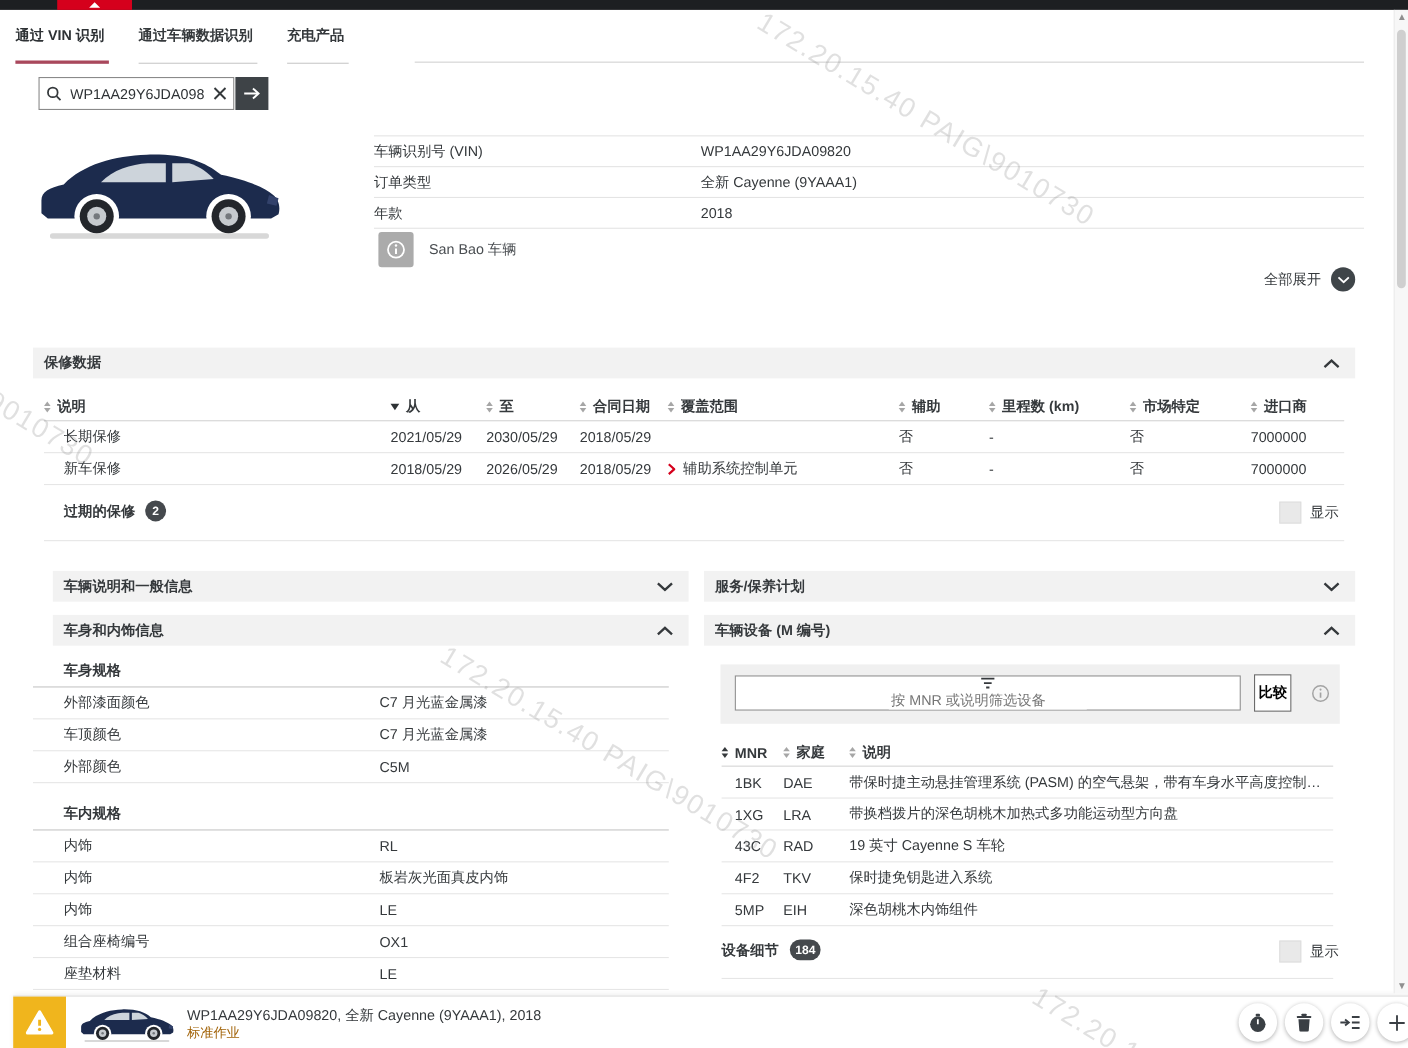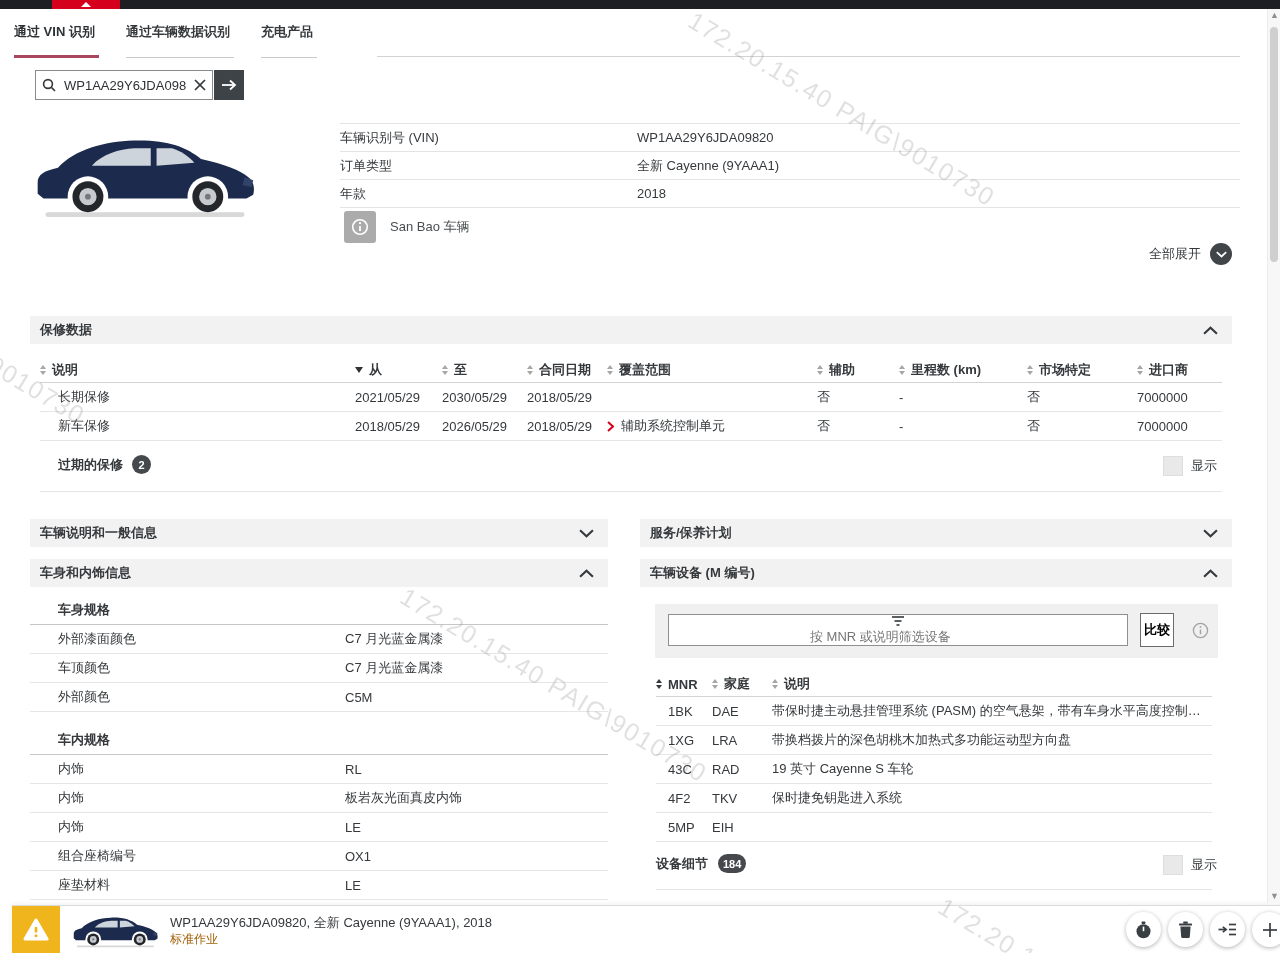--- a/index.html
+++ b/index.html
@@ -33,21 +33,21 @@
   .vrow .lab{width:297px;}
   .vnote{position:absolute;left:344px;top:211px;display:flex;align-items:center;gap:14px;color:#4a4e52;}
   .vnote-ic{width:32px;height:32px;border-radius:3px;background:#ababab;display:flex;align-items:center;justify-content:center;}
   .expandall{position:absolute;top:243px;right:48px;display:flex;align-items:center;gap:9px;cursor:pointer;}
   .circlebtn{width:22px;height:22px;border-radius:50%;background:#3f4549;display:flex;align-items:center;justify-content:center;}
 
   
   .secbar{position:absolute;height:28px;background:#f2f2f2;display:flex;align-items:center;justify-content:space-between;
           padding:0 14px 0 10px;font-weight:bold;cursor:pointer;box-sizing:border-box;}
   .sec-full{left:30px;width:1202px;}
-  .sec-left{left:30px;width:578px;text-align:center;}
+  .sec-left{left:48px;width:578px;text-align:center;}
   .sec-right{left:640px;width:592px;}
 
   
   .sort{display:inline-flex;flex-direction:column;gap:2px;margin-right:6px;}
   .t-up{width:0;height:0;border-left:3.5px solid transparent;border-right:3.5px solid transparent;border-bottom:4px solid #a6a6a6;}
   .t-dn{width:0;height:0;border-left:3.5px solid transparent;border-right:3.5px solid transparent;border-top:4px solid #a6a6a6;}
   .sort.dark .t-up{border-bottom-color:#35393c;}
   .sort.dark .t-dn{border-top-color:#35393c;}
   .sort-onedown{width:0;height:0;border-left:4.5px solid transparent;border-right:4.5px solid transparent;border-top:6px solid #2e3235;margin-right:6px;}
   .hcell{display:flex;align-items:center;font-weight:bold;cursor:pointer;}
@@ -447,20 +447,21 @@
       <span class="edesc">19 英寸 Cayenne S 车轮</span>
     </div>
     <div class="egrid erow">
       <span class="eind">4F2</span>
       <span>TKV</span>
       <span class="edesc">保时捷免钥匙进入系统</span>
     </div>
     <div class="egrid erow">
       <span class="eind">5MP</span>
       <span>EIH</span>
+      <span class="edesc">深色胡桃木内饰组件</span>
     </div>
   </div>
 
   <div class="eqdetails">
     <span>设备细节</span>
     <span class="badge">184</span>
   </div>
   <div class="showctl" style="left:1163px;top:855px">
     <span class="chk"></span>
     <span>显示</span>

